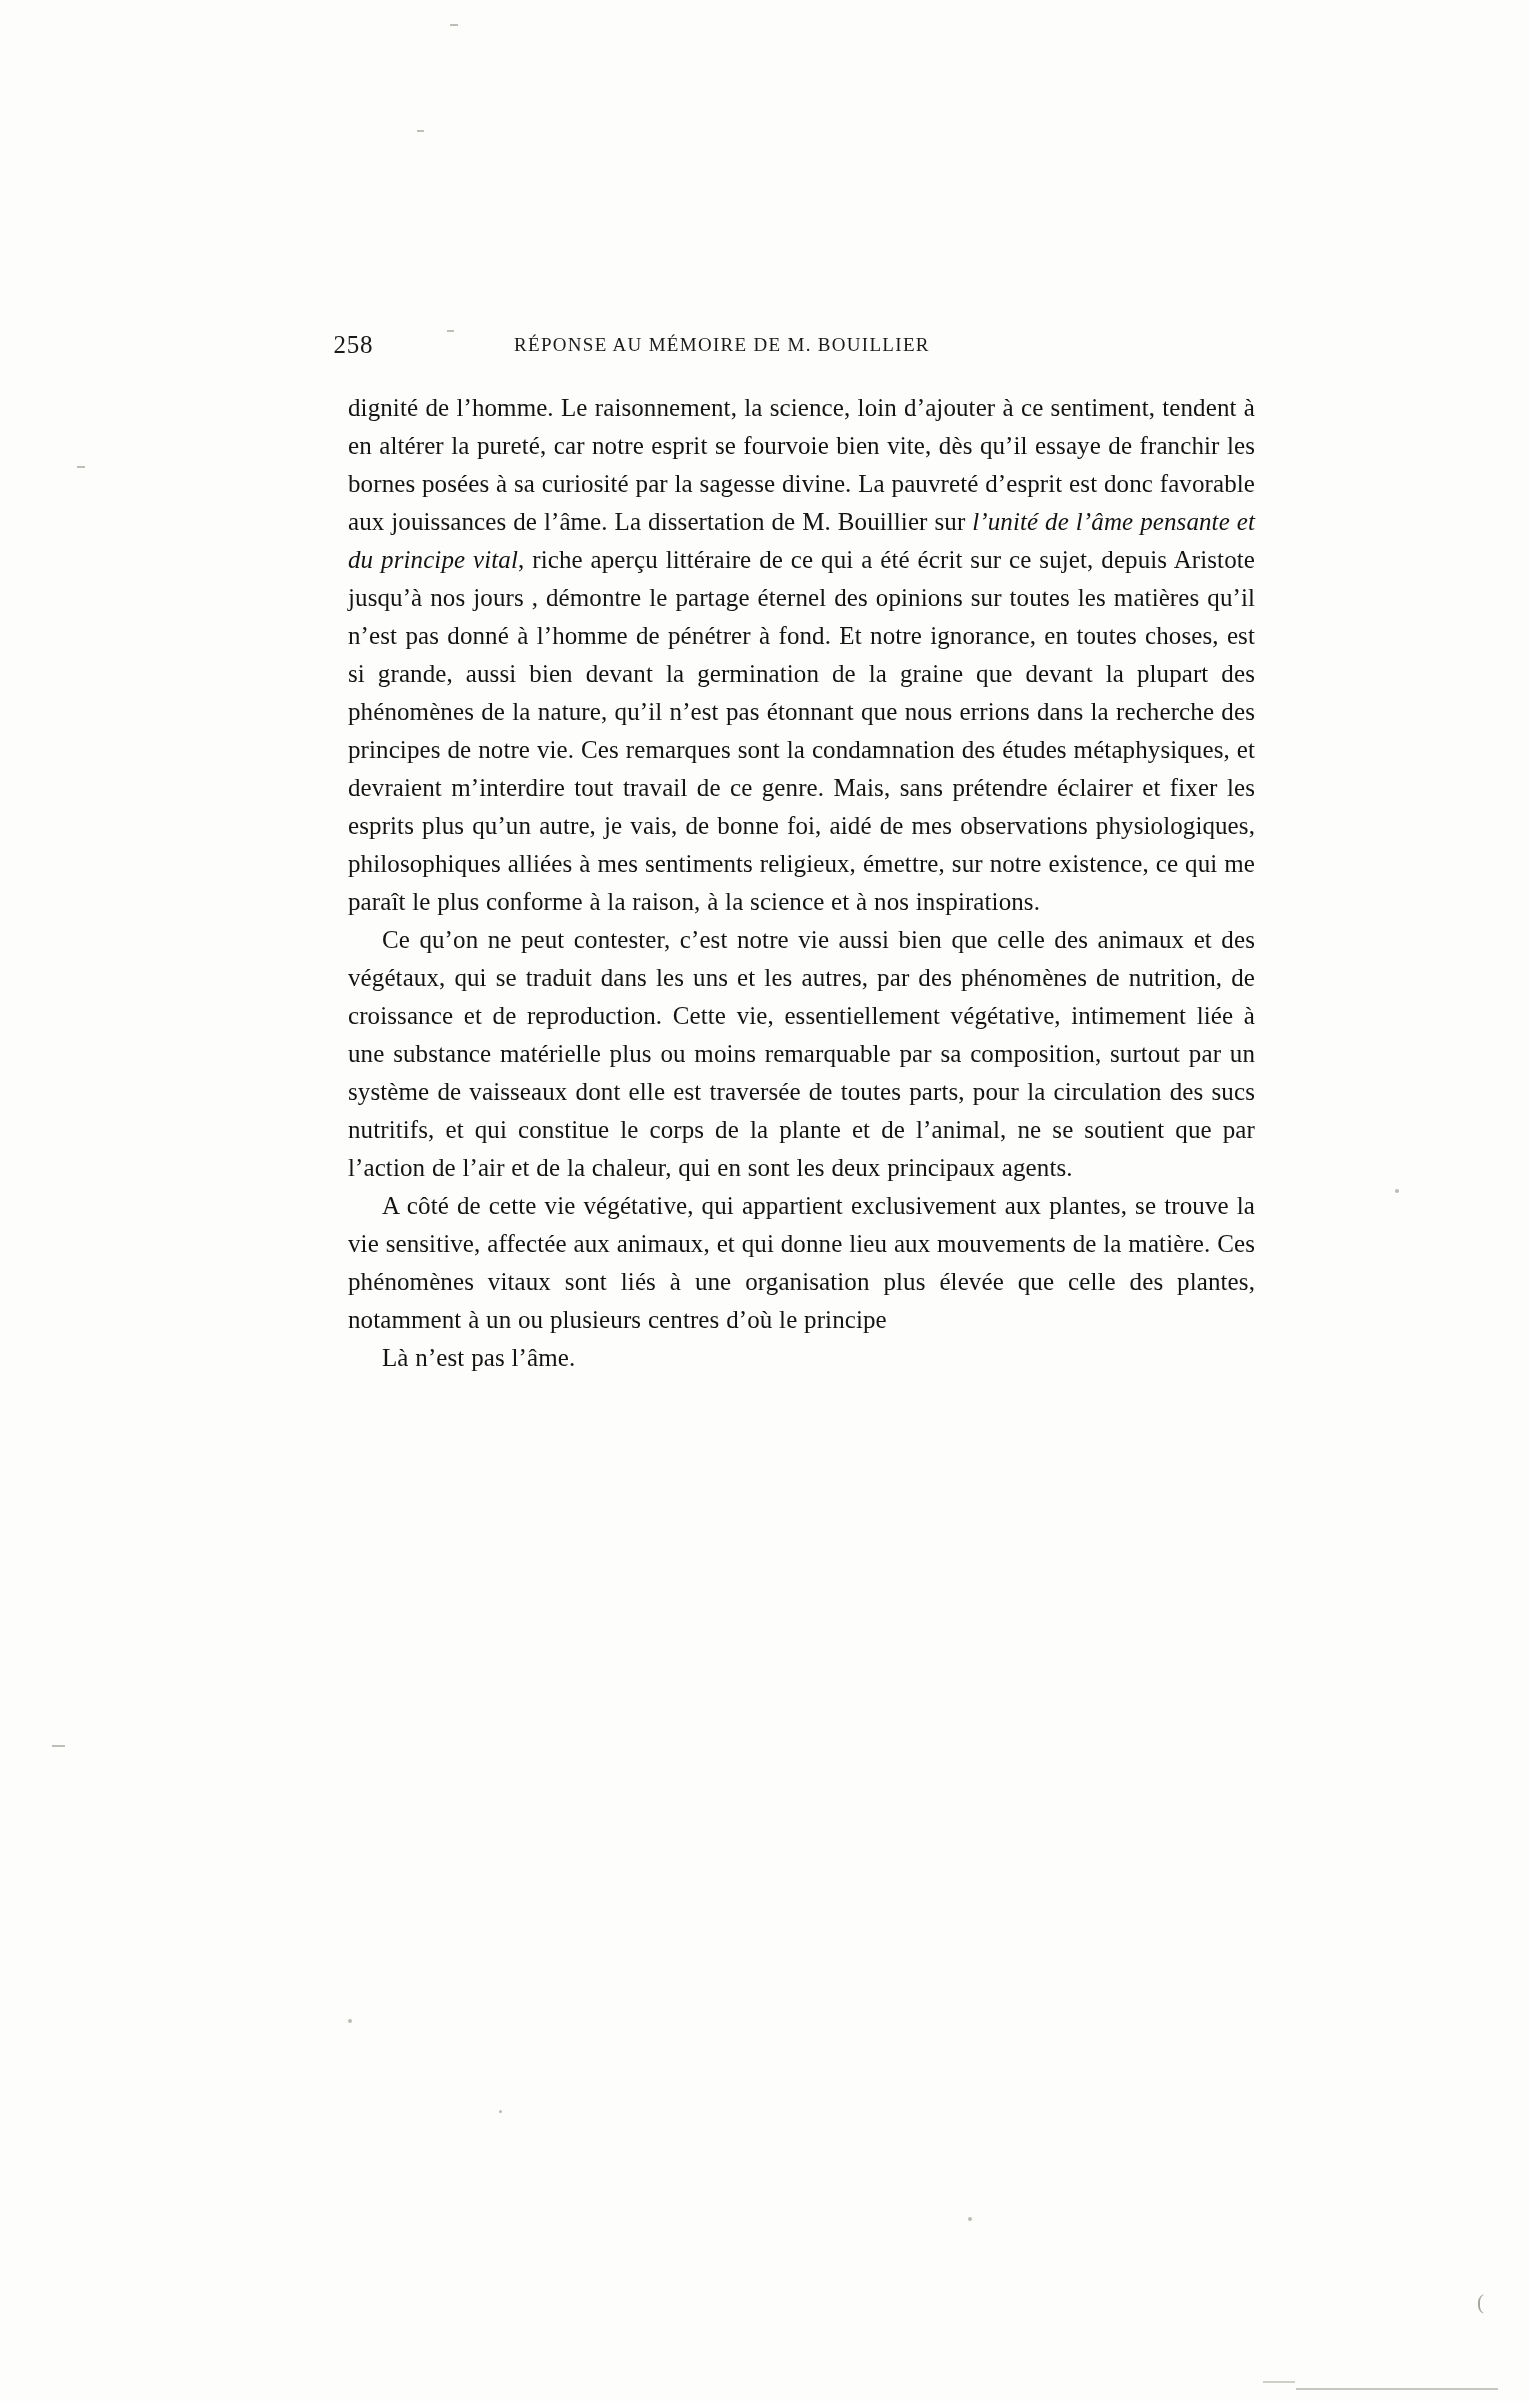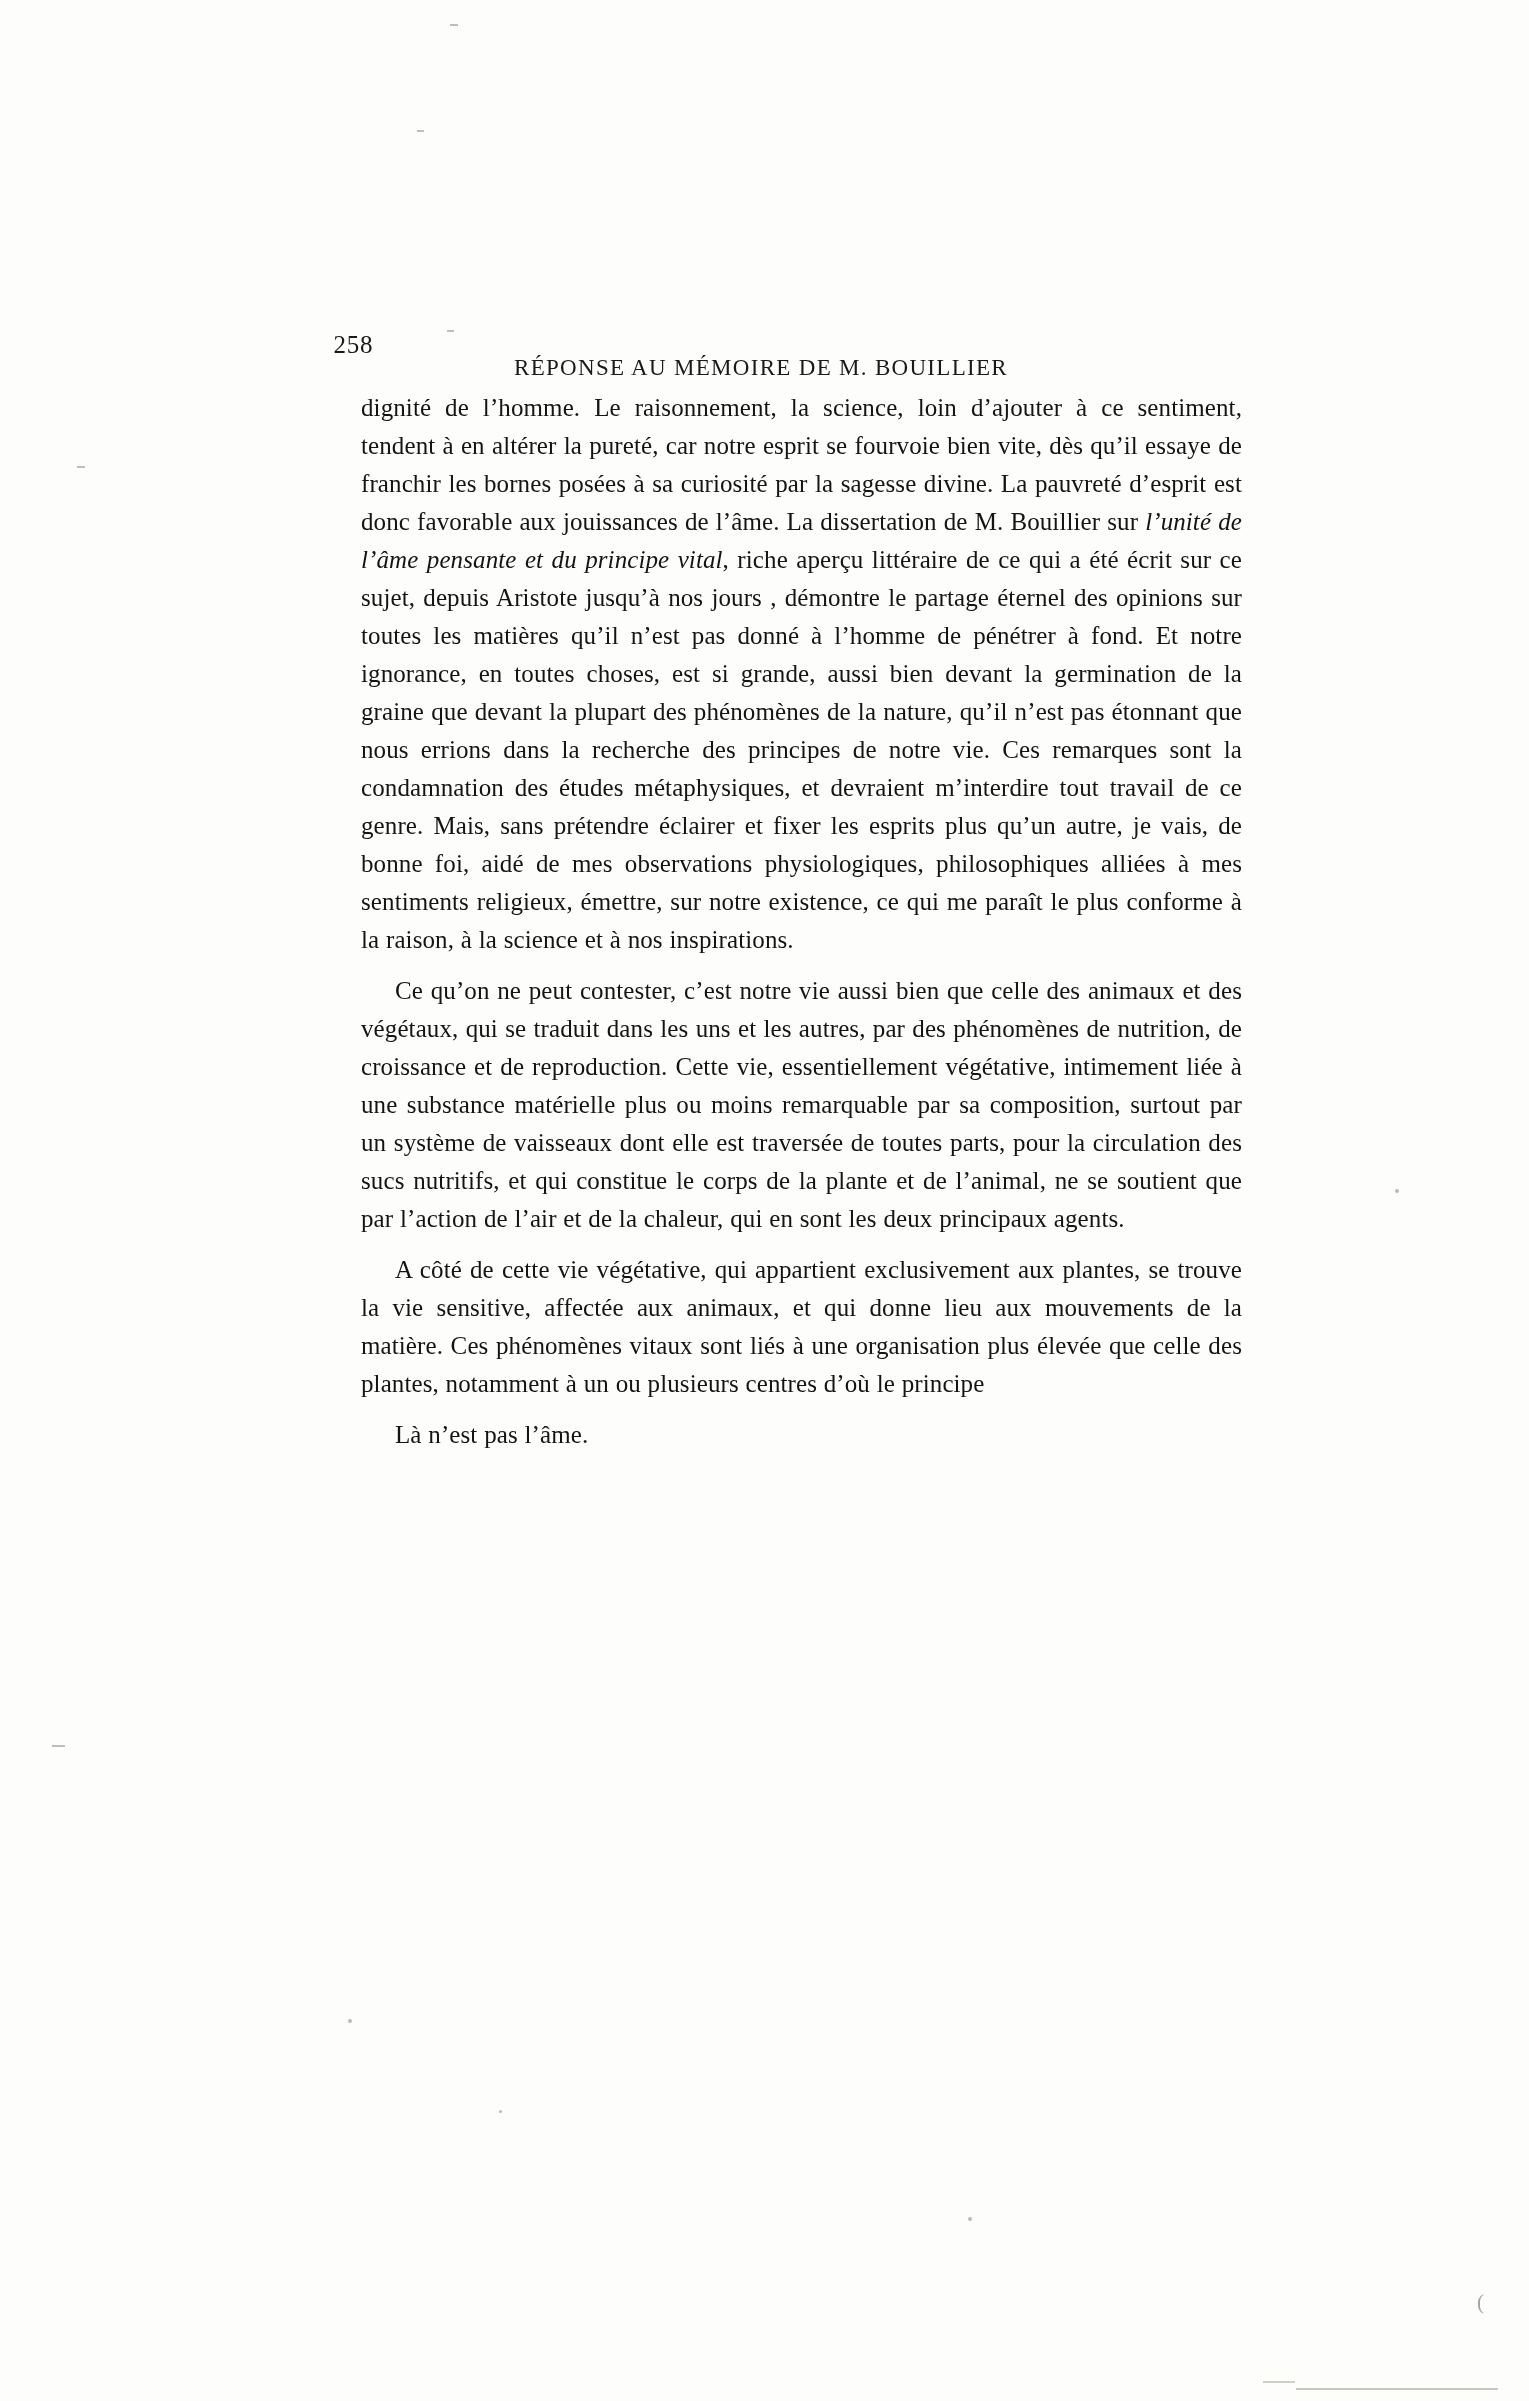--- a/index.html
+++ b/index.html
@@ -42,30 +42,29 @@
     top: 0;
     font-size: 25px;
     letter-spacing: 0.8px;
     color: #1a1a1a;
   }
 
   .running-head {
     position: absolute;
     left: 166px;
     top: 3.2px;
-    font-size: 23px;
+    font-size: 19px;
     letter-spacing: 1.3px;
     color: #1a1a1a;
     font-variant: small-caps;
     text-transform: uppercase;
-    margin-top: 21px;
   }
 
   p.body-par {
-    margin: 13px;
+    margin: 0;
     font-size: 25px;
     line-height: 38px;
     text-align: justify;
     text-justify: inter-word;
     color: #141414;
     letter-spacing: 0.1px;
     word-spacing: 0.4px;
   }
 
   p.indent {

